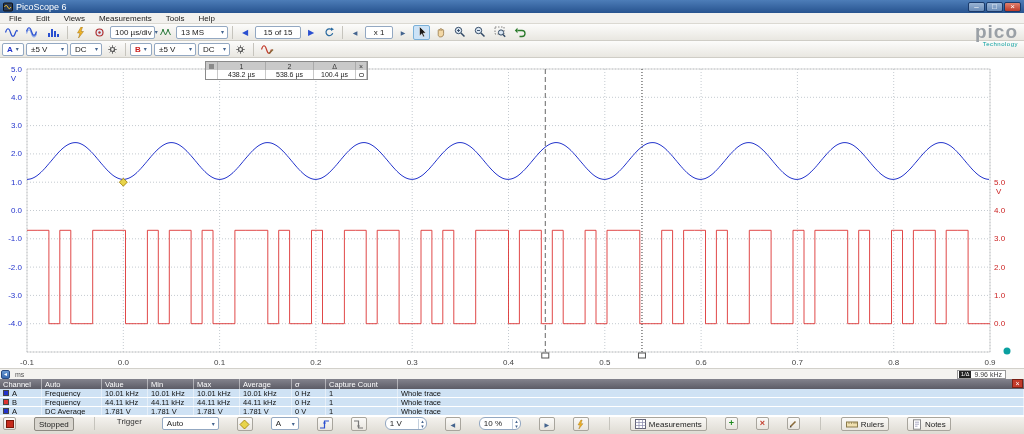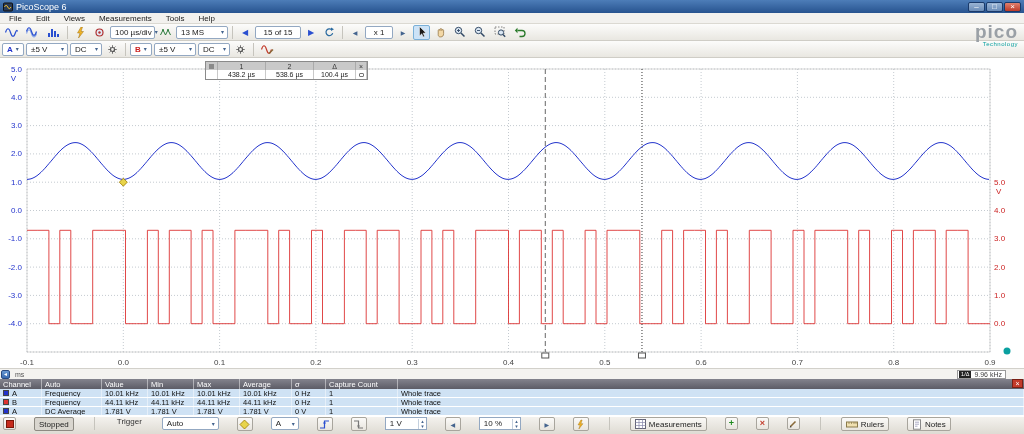--- a/index.html
+++ b/index.html
@@ -65,21 +65,21 @@
   .swatch{width:6px;height:6px;border:1px solid #444;display:inline-block;margin-right:3px;flex:none}
   .mt-close{position:absolute;right:1px;top:0;width:11px;height:9px;background:#c23b2b;border:1px solid #7a1f14;color:#fff;
       font-size:7px;display:flex;align-items:center;justify-content:center;line-height:1}
 
   
   .bottombar{height:18px;background:linear-gradient(#f4f2ee,#dedbd3);border-top:1px solid #fff;display:flex;align-items:flex-start;gap:18px;padding:0 3px}
   .bbtn{height:14px;border:1px solid #a8a59d;border-radius:2px;background:linear-gradient(#fbfaf8,#e8e5de);
       display:flex;align-items:center;gap:3px;padding:0 4px;font-size:8px;white-space:nowrap;cursor:default}
   .bbtn.pressed{background:#d9d6cf;border-color:#8d8a82}
   .ibtn{width:16px;height:14px;padding:0;justify-content:center}
-  .spin{height:13px;border:1px solid #93a8c2;border-radius:0;background:#fff;display:flex;align-items:center;padding-left:4px;font-size:8px;white-space:nowrap}
+  .spin{height:13px;border:1px solid #93a8c2;border-radius:6px;background:#fff;display:flex;align-items:center;padding-left:4px;font-size:8px;white-space:nowrap}
   .spincol{display:flex;flex-direction:column;margin-left:4px;border-left:1px solid #c4d0de}
   .sa{font-size:5px;line-height:5px;color:#44648e;padding:0 2px}
   .lbl{color:#333;padding:0 2px;white-space:nowrap}
   .minibtn{width:13px;height:13px;border:1px solid #a8a59d;border-radius:2px;display:flex;align-items:center;justify-content:center;
       font-weight:bold;font-size:9px;background:linear-gradient(#fbfaf8,#e8e5de);line-height:1}
   .stop-sq{width:8px;height:8px;background:#c62b1c;border:1px solid #7a1508;display:inline-block}
   text{font-family:"Liberation Sans","DejaVu Sans",sans-serif}
 </style>
 </head>
 <body>

